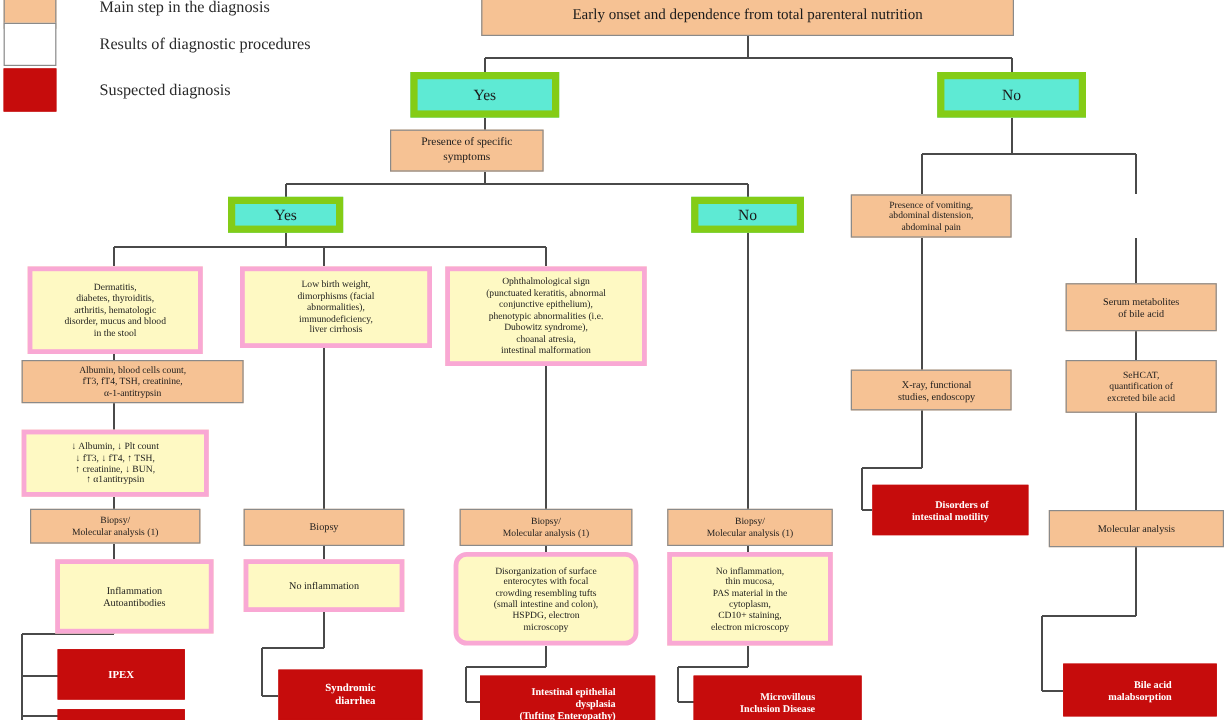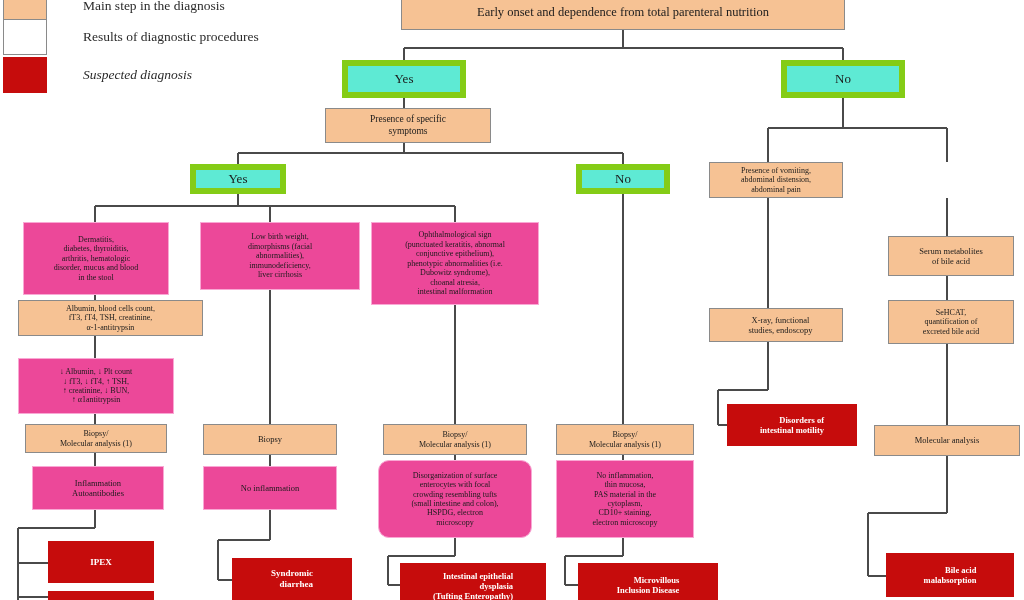--- a/index.html
+++ b/index.html
@@ -19,21 +19,21 @@
     display:flex;
     align-items:center;
     justify-content:center;
     text-align:center;
     line-height:1.18;
     padding:2px 3px;
     white-space:pre-line;
     z-index:3;
   }
   .n-step{ background:#F6C294; border:1px solid #8a8a8a; color:#1b1b1b; }
-  .n-result{ background:#ec4899; border:1px solid #f9a8d4; color:#1b1b1b; }
+  .n-result{ background:#fef9c3; border:4px solid #f9a8d4; color:#1b1b1b; }
   .n-diag{ background:#C60C0C; border:1px solid #C60C0C; color:#ffffff; font-weight:bold;text-align:right; }
   .n-decision{ background:#5eead4; border:6px solid #84cc16; color:#1b1b1b; }
 
   
   #legend{position:absolute;left:0;top:0;z-index:5;}
   .lg-row{position:absolute;display:flex;align-items:center;}
   .lg-sw{width:44px;height:36px;border:1px solid #8a8a8a;box-sizing:border-box;}
   .lg-sw.step{background:#F6C294;}
   .lg-sw.result{background:#ffffff;}
   .lg-sw.diag{background:#C60C0C;border-color:#C60C0C;}
@@ -119,54 +119,54 @@
 
   <div id="legend">
     <div class="lg-row" style="left:3px;top:-12px;">
       <span class="lg-sw step"></span>
       <span class="lg-tx">Main step in the diagnosis</span>
     </div>
     <div class="lg-row" style="left:3px;top:19px;">
       <span class="lg-sw result"></span>
       <span class="lg-tx">Results of diagnostic procedures</span>
     </div>
-    <div class="lg-row" style="left:3px;top:57px;font-style:italic;">
+    <div class="lg-row" style="left:3px;top:57px;">
       <span class="lg-sw diag"></span>
       <span class="lg-tx">Suspected diagnosis</span>
     </div>
   </div>
 
   <div class="node n-step" style="left:401px;top:-5px;width:444px;height:35px;font-size:12.5px;">Early onset and dependence from total parenteral nutrition</div>
 
   <div class="node n-decision" style="left:342px;top:60px;width:124px;height:38px;font-size:13px;">Yes</div>
 
   <div class="node n-decision" style="left:781px;top:60px;width:124px;height:38px;font-size:13px;">No</div>
 
-  <div class="node n-step" style="left:325px;top:108px;width:166px;height:35px;font-size:9.5px;">Presence of specific
+  <div class="node n-step" style="left:325px;top:108px;width:128px;height:35px;font-size:9.5px;">Presence of specific
 symptoms</div>
 
   <div class="node n-decision" style="left:190px;top:164px;width:96px;height:30px;font-size:13px;">Yes</div>
 
   <div class="node n-decision" style="left:576px;top:164px;width:94px;height:30px;font-size:13px;">No</div>
 
   <div class="node n-result" style="left:23px;top:222px;width:146px;height:73px;font-size:8px;">Dermatitis,
 diabetes, thyroiditis,
 arthritis, hematologic
 disorder, mucus and blood
 in the stool</div>
   <div class="node n-step" style="left:18px;top:300px;width:185px;height:36px;font-size:8px;">Albumin, blood cells count,
 fT3, fT4, TSH, creatinine,
 α-1-antitrypsin</div>
   <div class="node n-result" style="left:18px;top:358px;width:156px;height:56px;font-size:8px;">↓ Albumin, ↓ Plt count
 ↓ fT3, ↓ fT4, ↑ TSH,
 ↑ creatinine, ↓ BUN,
 ↑ α1antitrypsin</div>
   <div class="node n-step" style="left:25px;top:424px;width:142px;height:29px;font-size:8px;">Biopsy/
 Molecular analysis (1)</div>
-  <div class="node n-result" style="left:32px;top:466px;width:132px;height:44px;font-size:8.5px;">Inflammation
+  <div class="node n-result" style="left:46px;top:466px;width:132px;height:62px;font-size:8.5px;">Inflammation
 Autoantibodies</div>
   <div class="node n-diag" style="left:48px;top:541px;width:106px;height:42px;font-size:9px;">IPEX</div>
   <div class="node n-diag" style="left:48px;top:591px;width:106px;height:42px;font-size:9px;">Apoptosis</div>
 
   <div class="node n-result" style="left:200px;top:222px;width:160px;height:68px;font-size:8px;">Low birth weight,
 dimorphisms (facial
 abnormalities),
 immunodeficiency,
 liver cirrhosis</div>
   <div class="node n-step" style="left:203px;top:424px;width:134px;height:31px;font-size:8.5px;">Biopsy</div>

